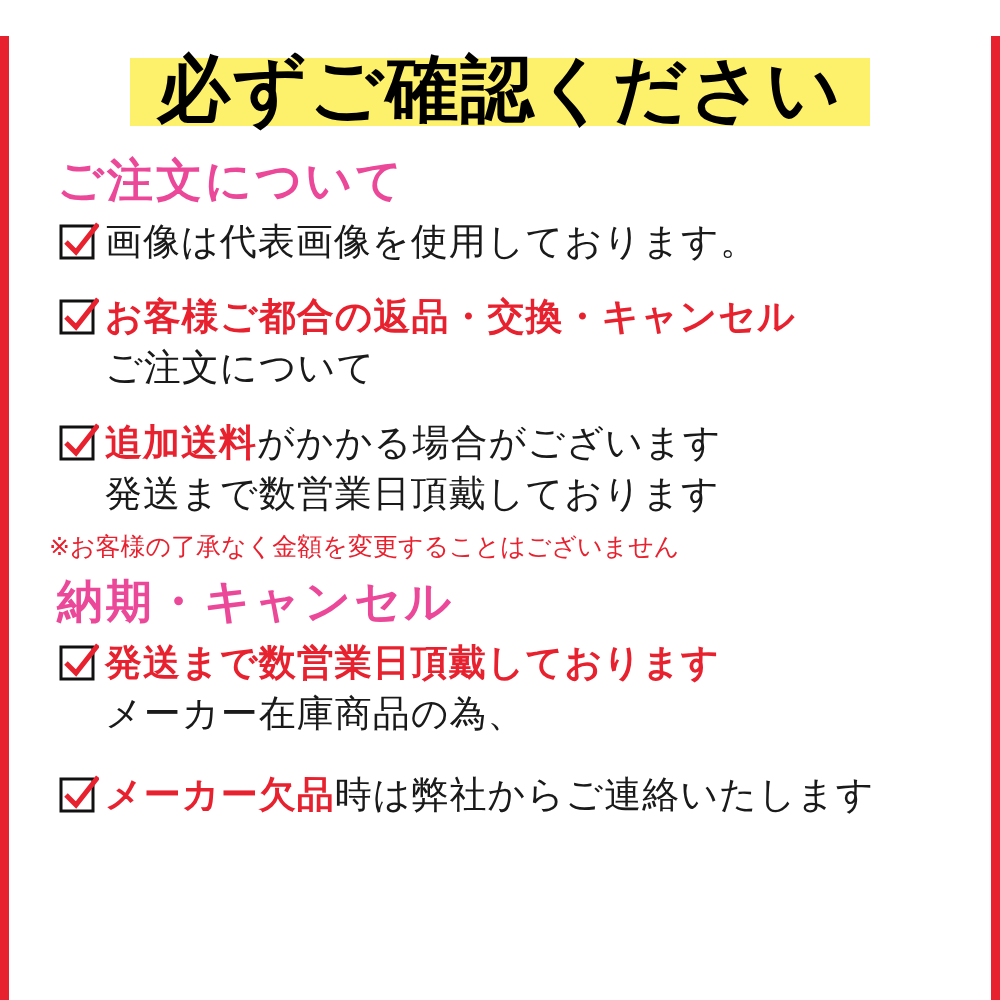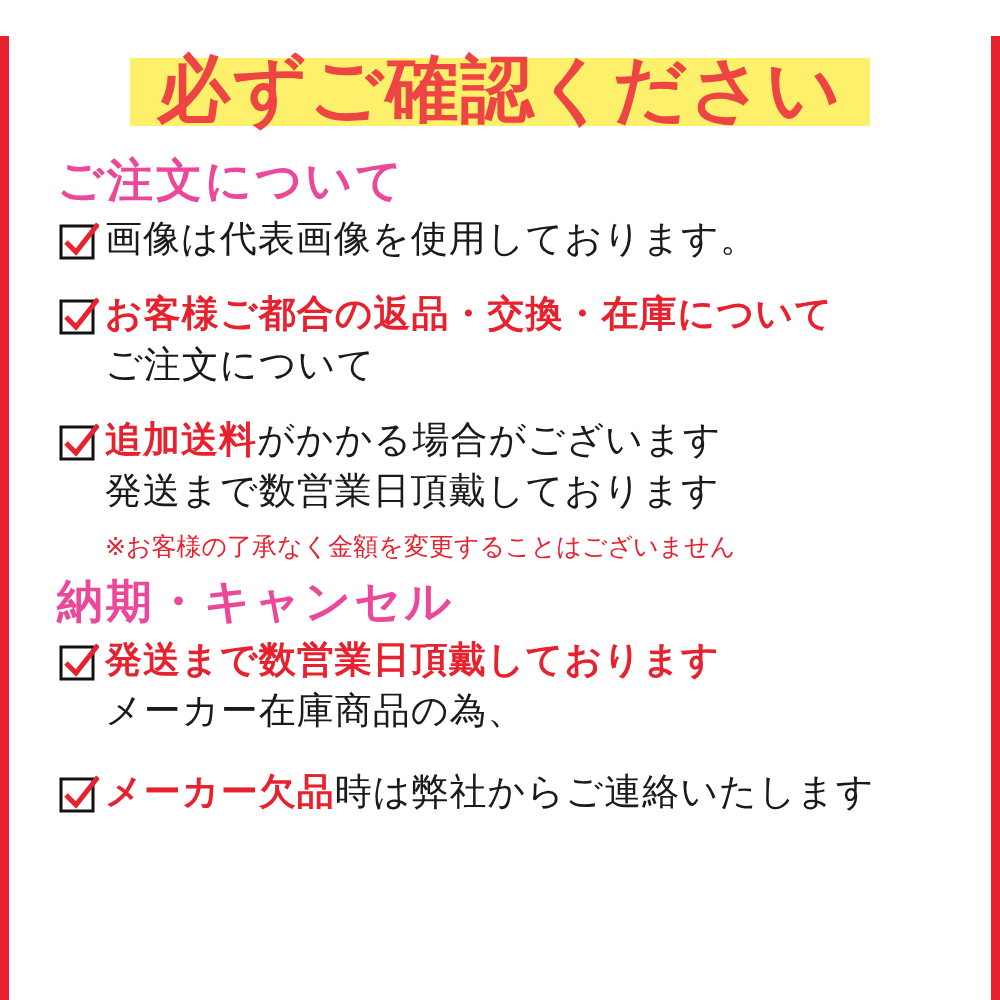--- a/index.html
+++ b/index.html
@@ -46,41 +46,40 @@
     height: 68px;
     background: #fdf06a;
     z-index: 1;
   }
   .title-text {
     position: relative;
     z-index: 2;
     font-size: 73px;
     font-weight: bold;
     letter-spacing: 2px;
-    color: #ef4444;
+    color: #000000;
     line-height: 106px;
     font-family: "DejaVu Sans", "Liberation Sans", sans-serif;
   }
 
   
   .section-heading {
     font-size: 46px;
     font-weight: bold;
     color: #ec4899;
     letter-spacing: 3px;
     margin: 4px 0 6px 8px;
     line-height: 60px;
   }
 
   
   .item {
     display: flex;
     align-items: flex-start;
     margin: 0 0 14px 10px;
-    font-family: Liberation Mono, monospace;
   }
   .check {
     flex: 0 0 auto;
     width: 40px;
     height: 40px;
     margin-top: 6px;
     margin-right: 6px;
     position: relative;
   }
   .check svg { display: block; }
@@ -97,21 +96,20 @@
   .line.red, .red {
     color: #e8212f;
     font-weight: bold;
   }
   .note {
     font-size: 25px;
     line-height: 40px;
     color: #e8212f;
     letter-spacing: 0px;
     white-space: nowrap;
-    margin-left: 56px;
     margin-top: -6px;
   }
   .spacer-sm { height: 10px; }
   .spacer-md { height: 16px; }
 </style>
 </head>
 <body>
 
 <div class="page">
   <div class="inner">
@@ -138,21 +136,21 @@
     <div class="spacer-sm"></div>
 
     <div class="item">
       <span class="check">
         <svg width="40" height="40" viewBox="0 0 40 40">
           <rect x="2" y="4" width="32" height="32" fill="#ffffff" stroke="#111111" stroke-width="3"></rect>
           <path d="M7 20 L17 30 L39 2" fill="none" stroke="#e8212f" stroke-width="5"></path>
         </svg>
       </span>
       <span class="lines">
-        <div class="line red">お客様ご都合の返品・交換・在庫について</div>
+        <div class="line red">お客様ご都合の返品・交換・キャンセル</div>
         <div class="line">ご注文について</div>
       </span>
     </div>
 
     <div class="spacer-sm"></div>
 
     <div class="item">
       <span class="check">
         <svg width="40" height="40" viewBox="0 0 40 40">
           <rect x="2" y="4" width="32" height="32" fill="#ffffff" stroke="#111111" stroke-width="3"></rect>

